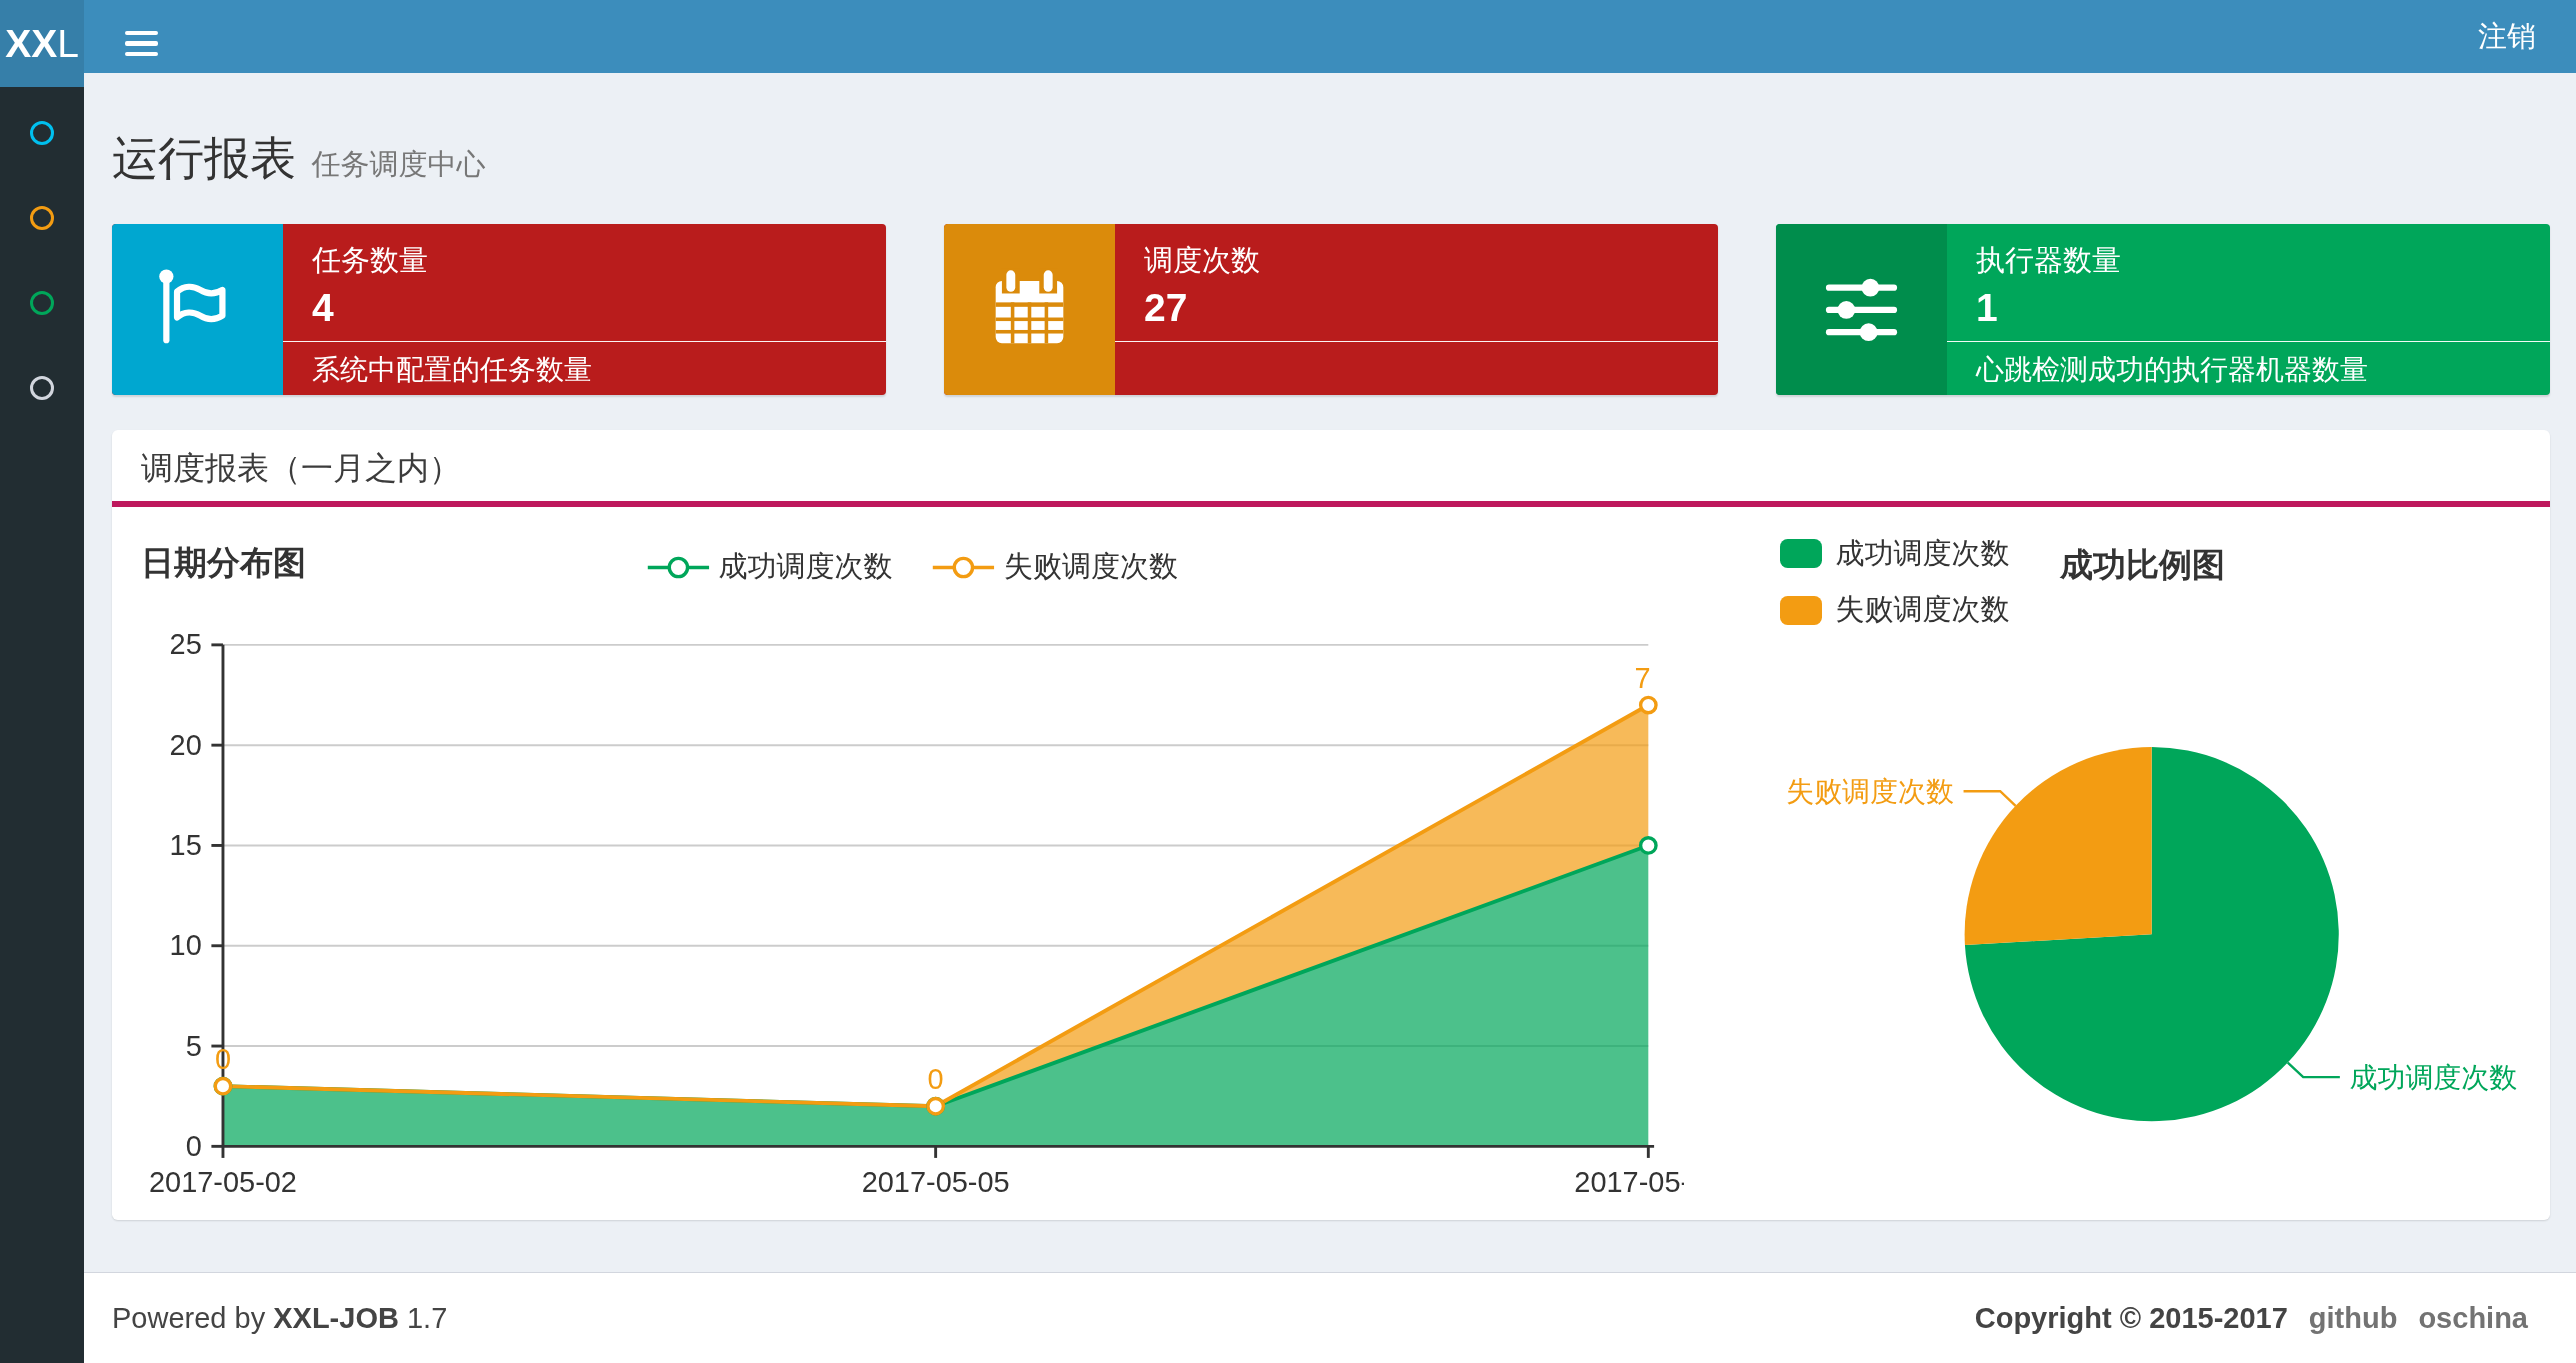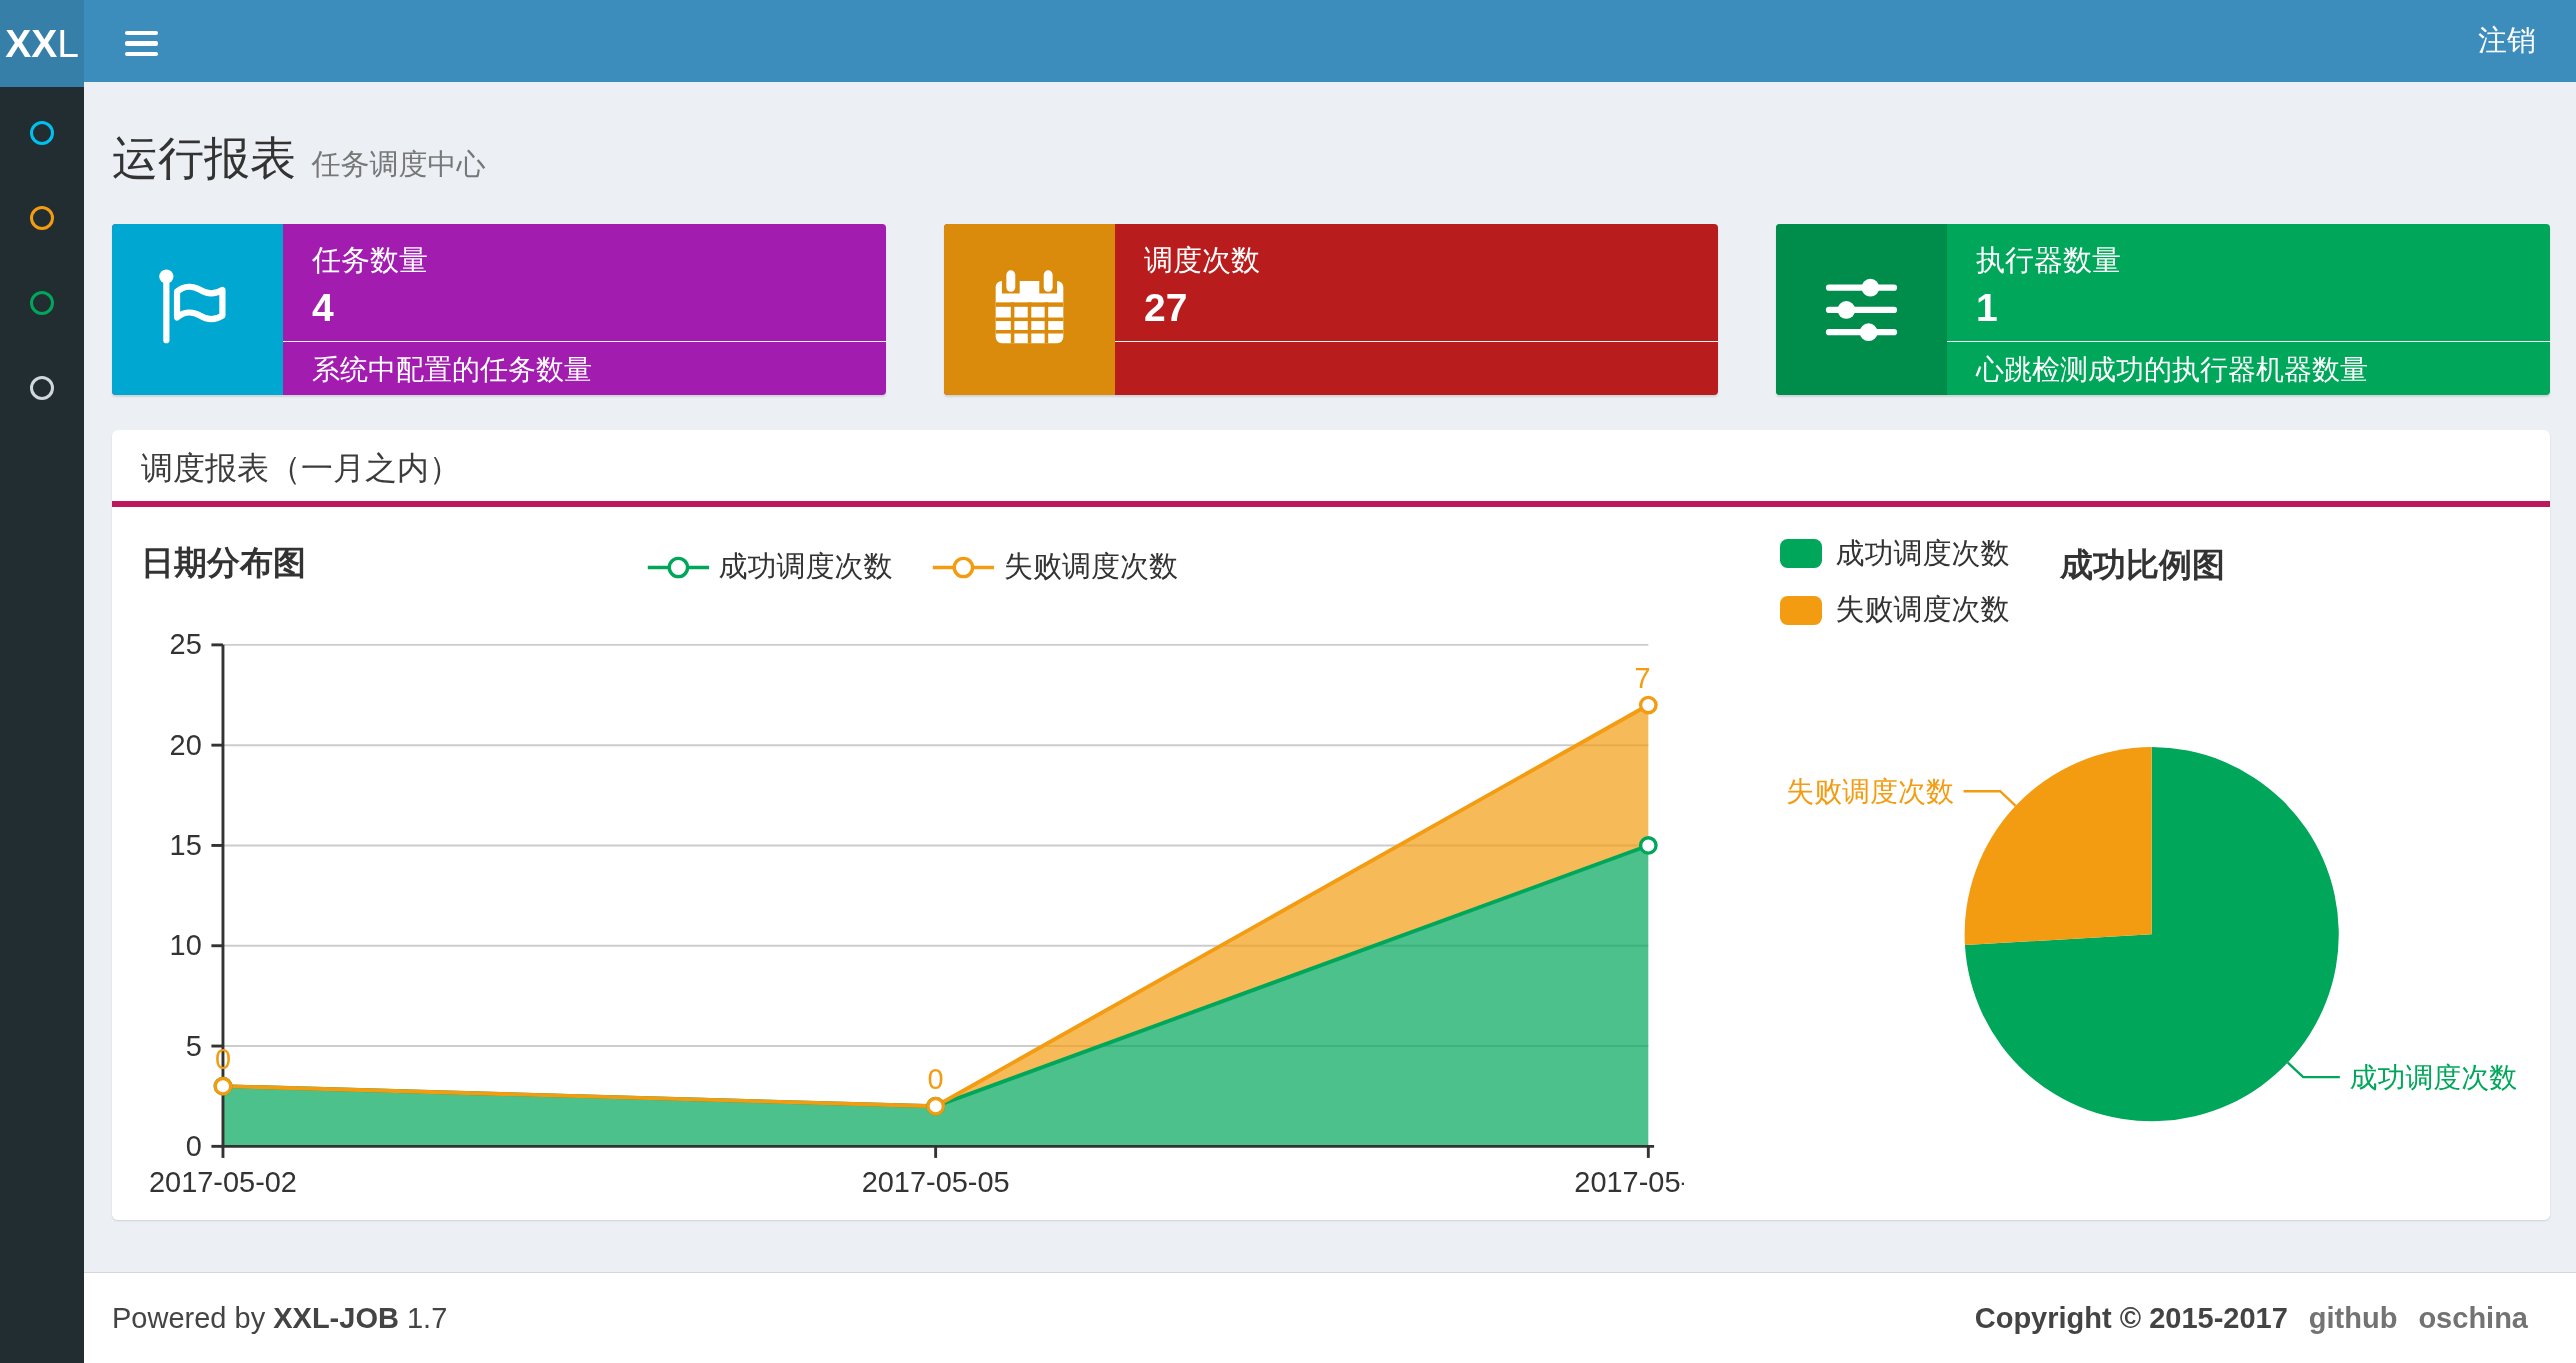--- a/index.html
+++ b/index.html
@@ -4,21 +4,21 @@
 <style>
   * { margin:0; padding:0; box-sizing:border-box; }
   html,body { width:2576px; height:1363px; }
   body {
     position:relative; overflow:hidden;
     background:#ecf0f5;
     font-family:"Liberation Sans", sans-serif;
     color:#444;
   }
   
-  .navbar { position:absolute; left:0; top:0; width:2576px; height:82px; background:#3c8dbc; display:flex; align-items:stretch;gap:13px; }
+  .navbar { position:absolute; left:0; top:0; width:2576px; height:73px; background:#3c8dbc; display:flex; align-items:stretch;gap:13px; }
   .logo { width:84px; height:87px; background:#367fa9; color:#fff; display:flex; align-items:center; justify-content:center; font-size:39px; letter-spacing:0; cursor:pointer; }
   .logo b { font-weight:700; }
   .logo span { font-weight:300; }
   .hamburger { width:89px; height:87px; display:flex; flex-direction:column; align-items:center; justify-content:center; gap:5.8px; cursor:pointer; }
   .hamburger .bar { display:block; width:33px; height:4.8px; background:#fff; border-radius:1.9px; }
   .nav-spacer { flex:1; }
   .logout { display:flex; align-items:center; padding:0 40px; color:#fff; font-size:29px; text-decoration:none; cursor:pointer; }
   
   .sidebar { position:absolute; left:0; top:87px; bottom:0; width:84px; background:#222d32; padding-top:3.9px; }
   .side-item { display:flex; height:85px; align-items:center; justify-content:center; cursor:pointer; }
@@ -97,21 +97,21 @@
     </a>
 </aside>
 
 <main class="main">
   <div class="content-header">
     <h1><span>运行报表</span><small>任务调度中心</small></h1>
   </div>
 
   <div class="stat-row">
 
-    <div class="stat-box" style="background: #a21caf;">
+    <div class="stat-box" style="background: #b91c1c;">
       <div class="stat-icon" style="background: rgb(0, 167, 208);">
         <svg viewBox="0 0 100 100">
           <circle cx="15" cy="13" r="8" fill="#fff"></circle>
           <rect x="11.5" y="13" width="7" height="75" rx="3.5" fill="#fff"></rect>
           <path d="M27 30 C35 23 45 23 53 28 C61 33 70 33 78 28 L78 57 C70 62 61 62 53 57 C45 52 35 52 27 59 Z" fill="none" stroke="#fff" stroke-width="7" stroke-linejoin="round"></path>
         </svg>
       </div>
       <div class="stat-content">
         <div class="stat-label">任务数量</div>
         <div class="stat-value">4</div>

